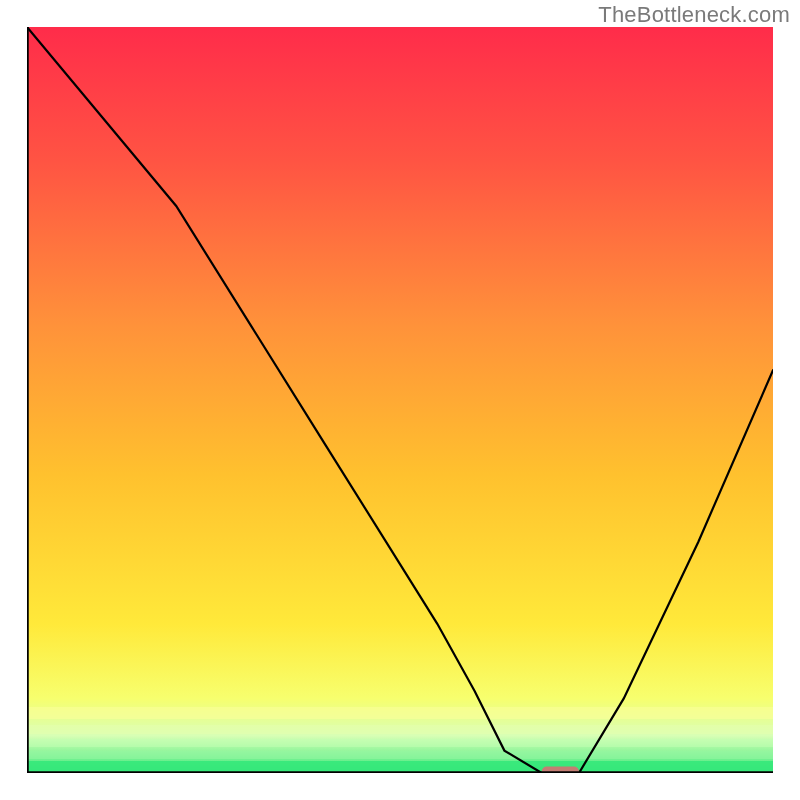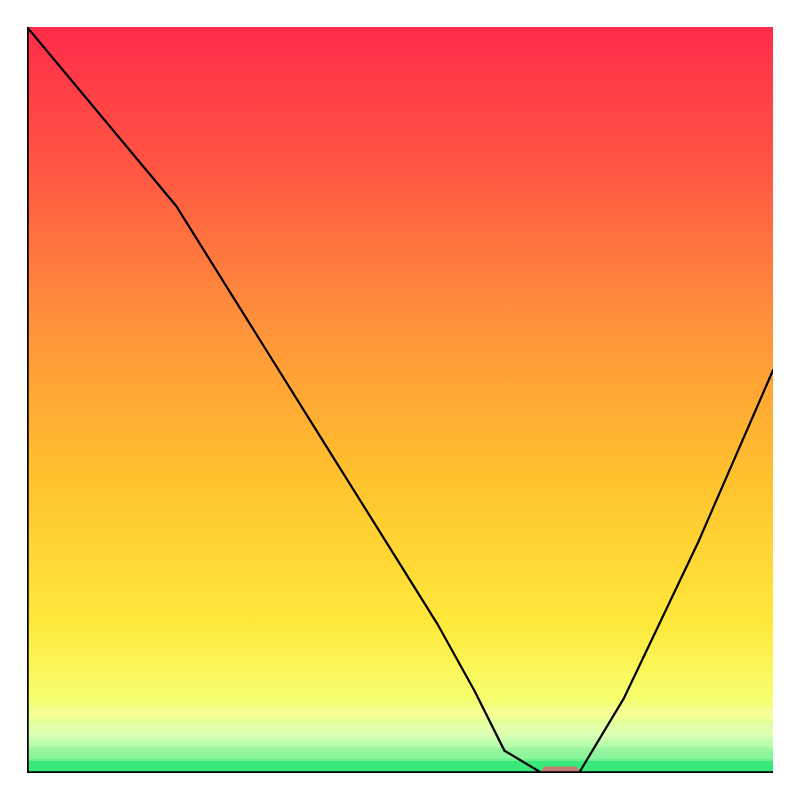--- a/index.html
+++ b/index.html
@@ -52,20 +52,21 @@
   }
   .marker {
     fill: #dd6a72;
     stroke: none;
     opacity: 0.85;
   }
 </style>
 </head>
 <body>
 <div class="container">
+  <div class="watermark">TheBottleneck.com</div>
   <div class="plot-area">
     <svg viewBox="0 0 746 746" preserveAspectRatio="none">
       <defs>
         <linearGradient id="bgGrad" x1="0" y1="0" x2="0" y2="1">
           <stop offset="0%" stop-color="#ff2c4a"></stop>
           <stop offset="18%" stop-color="#ff5443"></stop>
           <stop offset="40%" stop-color="#ff923a"></stop>
           <stop offset="60%" stop-color="#ffc12e"></stop>
           <stop offset="80%" stop-color="#ffe93a"></stop>
           <stop offset="90%" stop-color="#f7ff6e"></stop>

